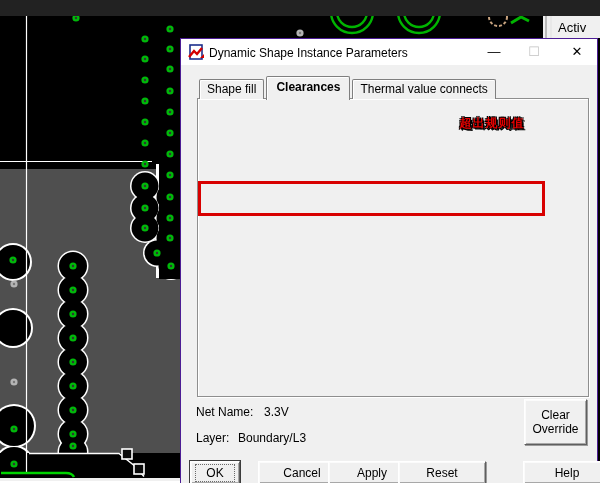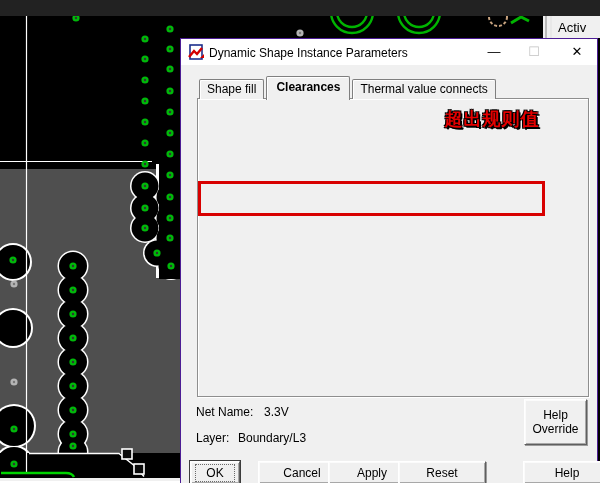--- a/index.html
+++ b/index.html
@@ -17,21 +17,21 @@
 
   
   .tabs{left:18px;top:37px;height:23px;display:flex;align-items:flex-end;z-index:4;}
   .tab{height:19px;line-height:18px;padding:0 7px;margin-right:2px;background:#f0f0f0;
        border:1px solid #7f7f7f;border-bottom:none;border-top-left-radius:2px;border-top-right-radius:2px;
        box-shadow:inset 1px 1px 0 #ffffff;white-space:nowrap;}
   .tab.active{height:23px;line-height:21px;padding:0 9px;position:relative;z-index:5;margin-bottom:-1px;font-weight:bold;}
   .tabpanel{left:16px;top:59px;width:390px;height:297px;background:#f0f0f0;
             border:1px solid #8e8e8e;box-shadow:inset 1px 1px 0 #ffffff,1px 1px 0 #ffffff;z-index:1;}
 
-  .cn-note{left:225px;top:68px;width:172px;text-align:center;font-size:18px;font-weight:bold;
+  .cn-note{left:225px;top:76px;width:172px;text-align:center;font-size:12px;font-weight:bold;
            color:#e40000;letter-spacing:1px;z-index:6;
            text-shadow:-1px -1px 0 #000,1px -1px 0 #000,-1px 1px 0 #000,1px 1px 0 #000,2px 2px 0 #000;}
   .oversize{left:262px;top:87px;}
 
   .rlabel{left:25px;white-space:nowrap;}
   .rstatic{left:113px;white-space:nowrap;}
 
   .sunken{border:1px solid;border-color:#7d7d7d #fdfdfd #fdfdfd #7d7d7d;
           box-shadow:inset 1px 1px 0 rgba(0,0,0,0.32);background:#fff;box-sizing:border-box;}
   .combo{left:112px;width:106px;height:20px;}
@@ -272,21 +272,21 @@
     <span class="abs rlabel" style="top:222px">Shape/rect:</span>
     <span class="abs rstatic" style="top:222px">(DRC)</span>
     <input class="abs field sunken" style="top: 221px;" readonly="" value="0.00">
 
     <span class="abs" style="left:15px;top:366px">Net Name:</span>
     <span class="abs" style="left:83px;top:366px">3.3V</span>
     <span class="abs" style="left:15px;top:392px">Layer:</span>
     <span class="abs" style="left:57px;top:392px">Boundary/L3</span>
 
     <div class="abs btn" style="left:343px;top:360px;width:63px;height:46px;padding:2px">
-      <span>Help Override</span>
+      <span>Clear Override</span>
     </div>
 
     <div class="abs btn default push" style="left:9px;width:50px">
       <span class="dots">OK</span>
     </div>
     <div class="abs btn push" style="left:77px">
       <span>Cancel</span>
     </div>
     <div class="abs btn push" style="left:147px">
       <span>Apply</span>

